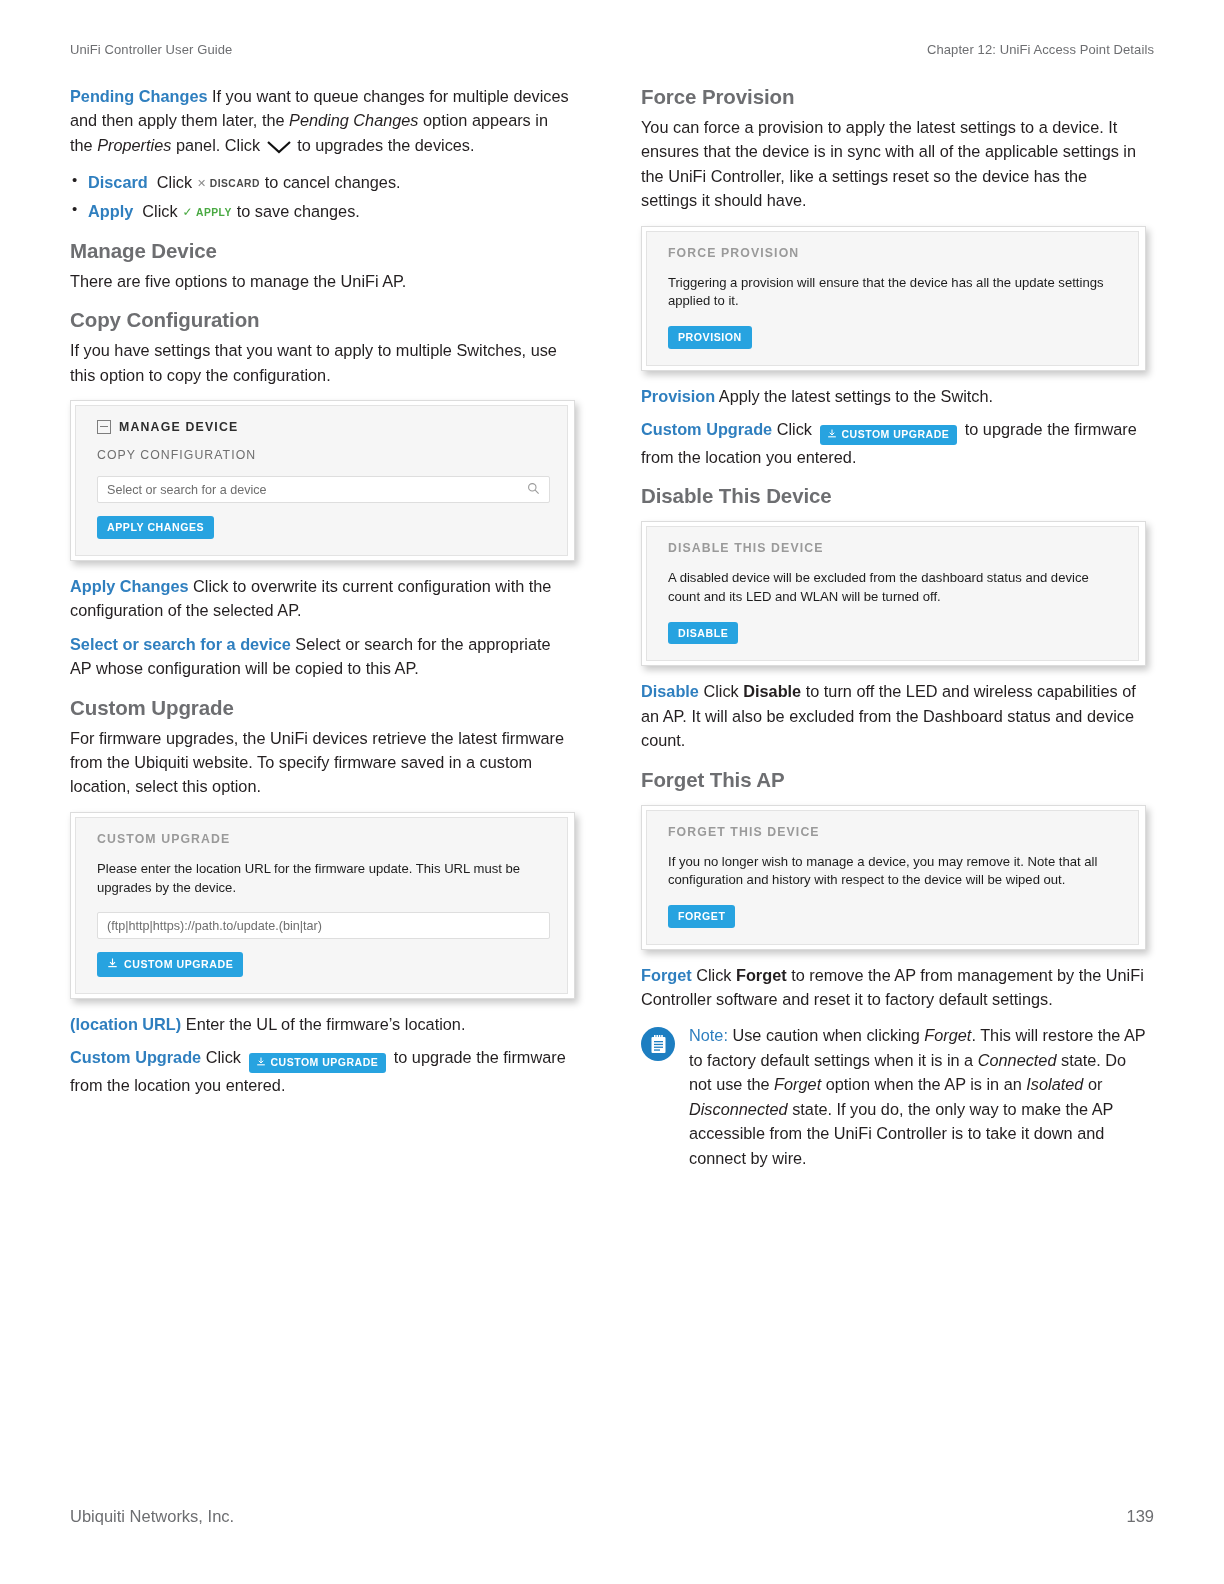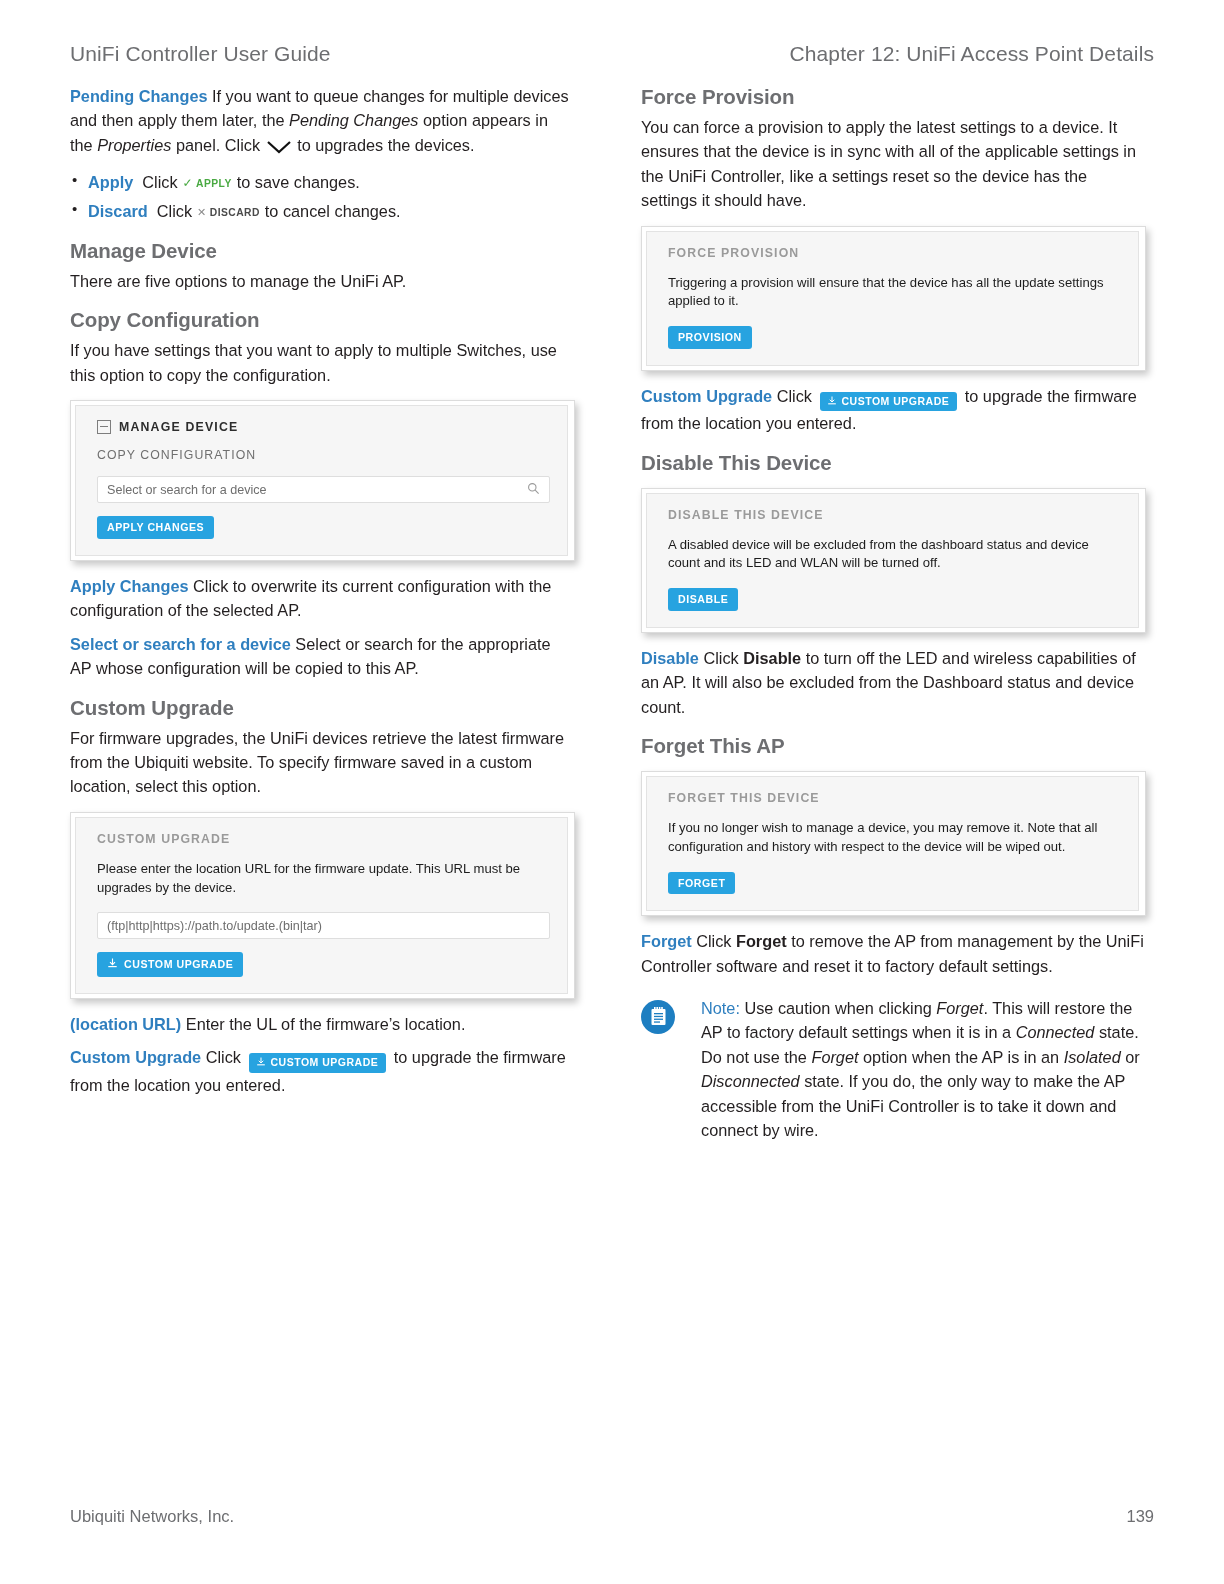--- a/index.html
+++ b/index.html
@@ -10,21 +10,21 @@
     color:#231f20;
     position:relative;
     overflow:hidden;
   }
   .page{position:absolute;inset:0;}
 
   
   .runhead{
     position:absolute;left:70px;right:70px;top:42px;
     display:flex;justify-content:space-between;align-items:baseline;
-    font-size:21px;color:#6d6e71;letter-spacing:.1px;
+    font-size:13px;color:#6d6e71;letter-spacing:.1px;
   }
 
   
   .col{position:absolute;top:84px;}
   .col-left{left:70px;width:505px;}
   .col-right{left:641px;width:505px;}
 
   h2.sec{
     font-size:20.5px;font-weight:bold;color:#6d6e71;
     margin:14px 0 6px 0;line-height:1.22;letter-spacing:-.1px;
@@ -114,21 +114,21 @@
 
   .btn-blue{
     display:inline-flex;align-items:center;gap:6px;
     background:#27a3e0;color:#fff;border-radius:3px;
     font-size:10.6px;font-weight:bold;letter-spacing:.55px;
     padding:6px 10px;line-height:1;
   }
 
   
   .note{
-    display:flex;gap:24px;margin-top:18px;
+    display:flex;gap:12px;margin-top:12px;
   }
   .note-icon{
     flex:0 0 auto;width:34px;height:34px;border-radius:50%;
     background:#1d7ec1;display:flex;align-items:center;justify-content:center;
     margin-top:4px;
   }
   .note-body{
     font-size:16.3px;line-height:1.50;padding-left:2px;
   }
   .note-word{color:#2f7fbf;}
@@ -150,22 +150,22 @@
     <span>Chapter 12: UniFi Access Point Details</span>
   </div>
 
   <div class="col col-left">
 
     <p class="body"><span class="lead">Pending Changes</span><span> If you want to queue changes for multiple devices and then apply them later, the </span><span class="ital">Pending Changes</span><span> option appears in the </span><span class="ital">Properties</span><span> panel. Click </span><span class="chev"><svg width="26" height="16" viewBox="0 0 26 16">
             <path d="M2 3 L13 13 L24 3" fill="none" stroke="#111" stroke-width="2.2" stroke-linecap="butt"></path>
           </svg></span><span> to upgrades the devices.</span></p>
 
     <ul class="bul">
+      <li><span class="lead">Discard</span>&nbsp; <span>Click</span><span class="chip discard"><span class="ex">✕</span><span>DISCARD</span></span><span>to cancel changes.</span></li>
       <li><span class="lead">Apply</span>&nbsp; <span>Click</span><span class="chip apply"><span class="tick">✓</span><span>APPLY</span></span><span>to save changes.</span></li>
-      <li><span class="lead">Discard</span>&nbsp; <span>Click</span><span class="chip discard"><span class="ex">✕</span><span>DISCARD</span></span><span>to cancel changes.</span></li>
     </ul>
 
     <h2 class="sec">Manage Device</h2>
     <p class="body">There are five options to manage the UniFi AP.</p>
 
     <h2 class="sec">Copy Configuration</h2>
     <p class="body">If you have settings that you want to apply to multiple Switches, use this option to copy the configuration.</p>
 
     <div class="shot">
       <div class="edgeL"></div>
@@ -234,20 +234,21 @@
       <div class="edgeR"></div>
       <div class="shot-inner">
         <div class="panel-title">FORCE PROVISION</div>
         <div class="panel-text">Triggering a provision will ensure that the device has all the update settings applied to it.</div>
         <span class="btn-blue">
             <span>PROVISION</span>
           </span>
       </div>
     </div>
 
+    <p class="body"><span class="lead">Provision</span><span> Apply the latest settings to the Switch.</span></p>
 
     <p class="body"><span class="lead">Custom Upgrade</span><span> Click </span><span class="pill"><span class="dl"><svg width="10" height="10" viewBox="0 0 11 11">
               <path d="M5.5 0.6 V6.2 M3 4.1 L5.5 6.6 L8 4.1" fill="none" stroke="#fff" stroke-width="1.1"></path>
               <path d="M1.3 8.6 H9.7" stroke="#fff" stroke-width="1.2"></path>
             </svg></span><span>CUSTOM UPGRADE</span></span><span> to upgrade the firmware from the location you entered.</span></p>
 
     <h2 class="sec">Disable This Device</h2>
 
     <div class="shot">
       <div class="edgeL"></div>

